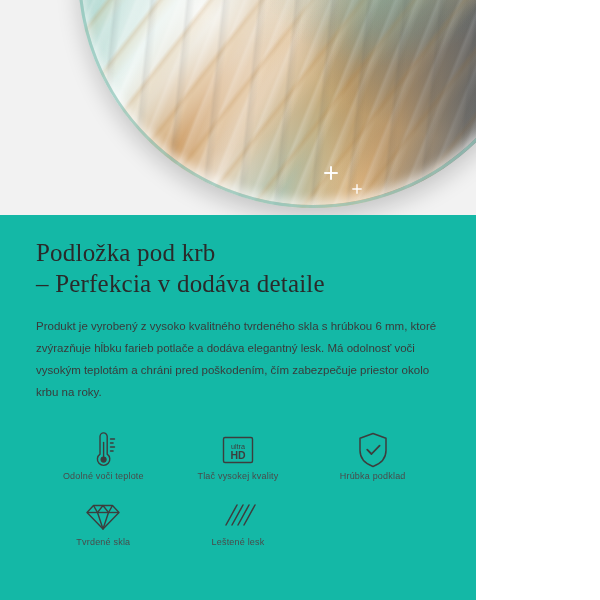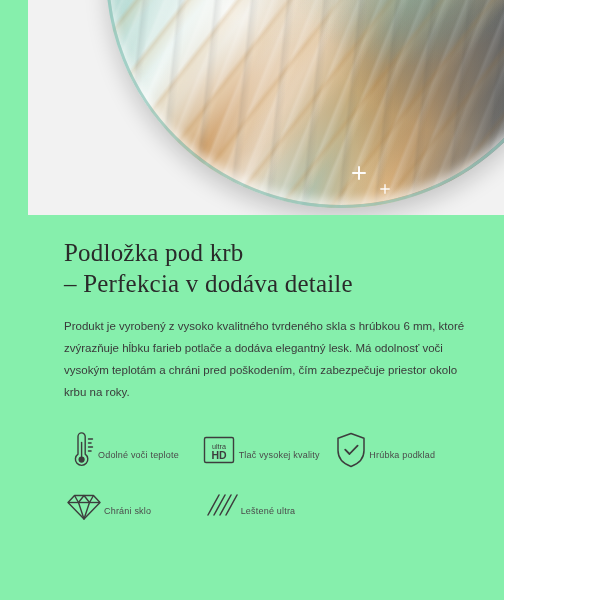--- a/index.html
+++ b/index.html
@@ -11,23 +11,22 @@
     height: 600px;
     background: #ffffff;
     font-family: "Liberation Sans", sans-serif;
     overflow: hidden;
   }
 
   .page {
     position: relative;
     width: 476px;
     height: 600px;
-    background: #86efac;
-    overflow: hidden;
-    padding-left: 28px;
+    background: #14b8a6;
+    overflow: hidden;
   }
 
   
   .hero {
     position: relative;
     width: 600px;
     height: 215px;
     background: #f2f2f2;
     overflow: hidden;
   }
@@ -160,32 +159,31 @@
 
   
   .features {
     margin-top: 26px;
     display: grid;
     grid-template-columns: repeat(3, 1fr);
     row-gap: 14px;
   }
   .feature {
     display: flex;
-    flex-direction: row;
+    flex-direction: column;
     align-items: center;
     justify-content: flex-start;
   }
   .feature-icon {
     height: 42px;
     display: flex;
     align-items: center;
     justify-content: center;
   }
   .feature-label {
-    margin-top: 10px;
     font-size: 9px;
     color: #4a4a4a;
     text-align: center;
     letter-spacing: .2px;
   }
   svg { display: block; }
 </style>
 </head>
 <body>
 
@@ -251,31 +249,31 @@
 
       <div class="feature">
         <div class="feature-icon">
           <svg width="40" height="36" viewBox="0 0 40 36" fill="none" stroke="#3d3d3d" stroke-width="1.4" stroke-linejoin="round">
             <path d="M10.5 7.5 H29.5 L36 14.5 L20 31 L4 14.5 Z"></path>
             <path d="M4 14.5 H36"></path>
             <path d="M10.5 7.5 L14.5 14.5 L20 31 L25.5 14.5 L29.5 7.5"></path>
             <path d="M14.5 14.5 L20 7.5 L25.5 14.5"></path>
           </svg>
         </div>
-        <div class="feature-label">Chráni sklo</div>
+        <div class="feature-label">Tvrdené skla</div>
       </div>
 
       <div class="feature">
         <div class="feature-icon">
           <svg width="42" height="34" viewBox="0 0 42 34" fill="none" stroke="#3d3d3d" stroke-width="1.5" stroke-linecap="round">
             <path d="M9 26 L20 6"></path>
             <path d="M15 26 L26 6"></path>
             <path d="M21 26 L32 6"></path>
             <path d="M27 26 L38 6"></path>
           </svg>
         </div>
-        <div class="feature-label">Leštené ultra</div>
+        <div class="feature-label">Leštené lesk</div>
       </div>
 
 
     </div>
   </div>
 </div>
 
 </body></html>

